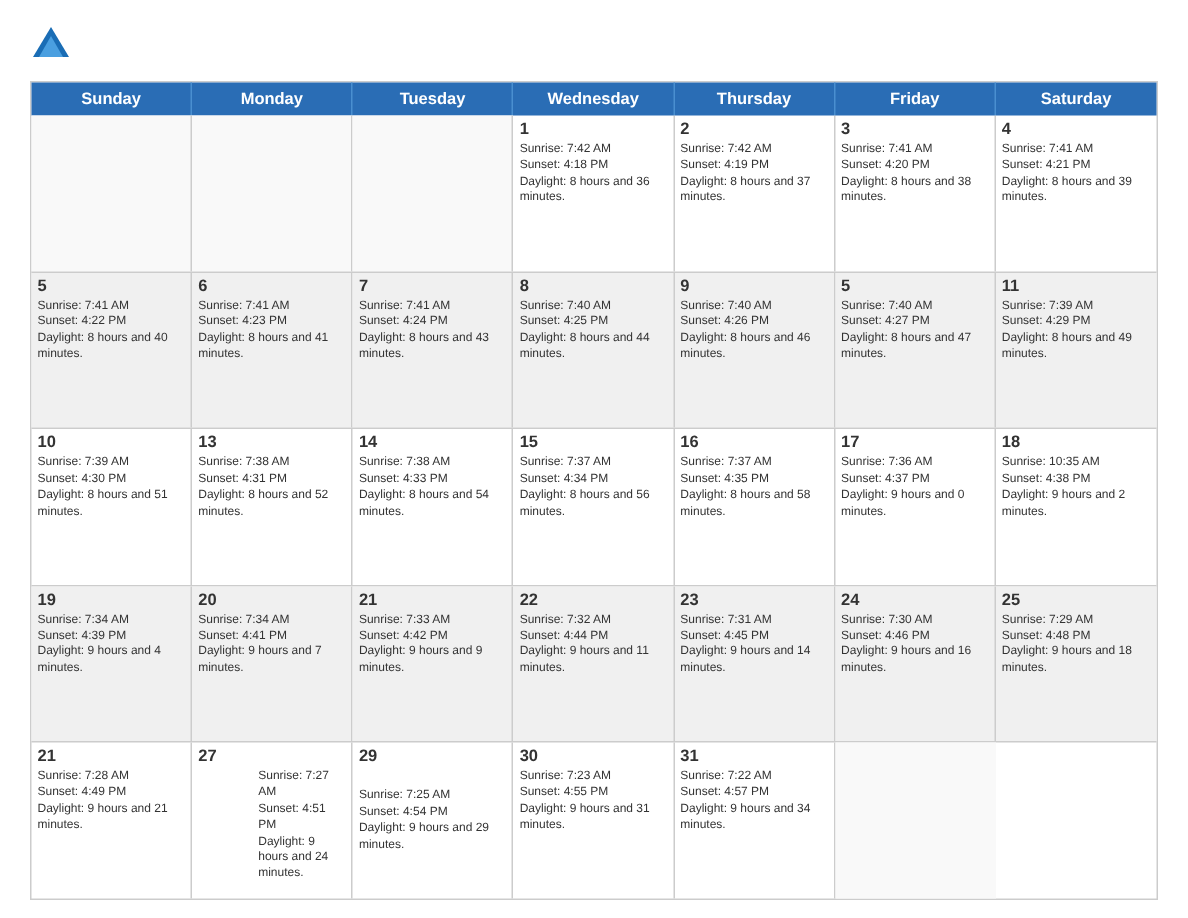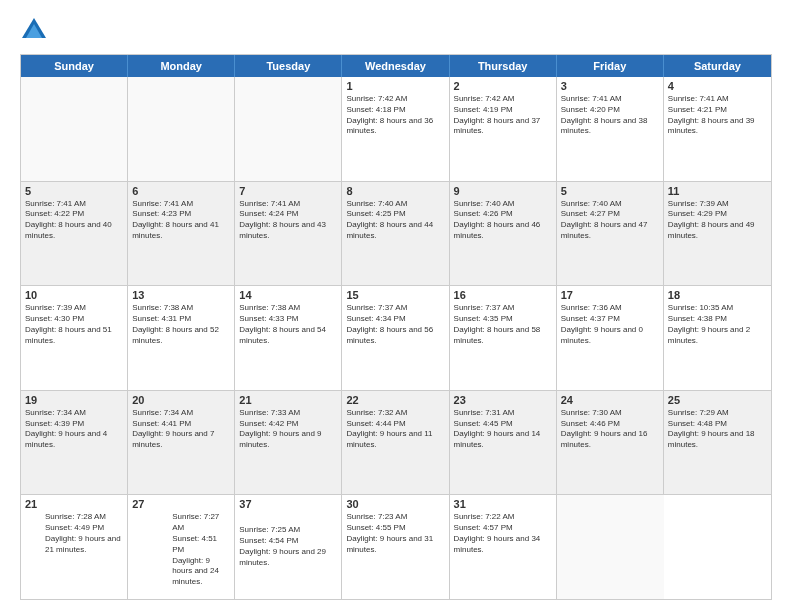--- a/index.html
+++ b/index.html
@@ -299,32 +299,32 @@
           <div class="cal-cell shaded">
             <div class="day-num">25</div>
             <div class="day-info" style="white-space: pre-line;">Sunrise: 7:29 AM
 Sunset: 4:48 PM
 Daylight: 9 hours and 18 minutes.</div>
           </div>
         </div>
         <div class="cal-row">
           <div class="cal-cell">
             <div class="day-num">21</div>
-            <div class="day-info" style="white-space: pre-line; margin-left: 20px;">Sunrise: 7:28 AM
+            <div class="day-info" style="white-space: pre-line;">Sunrise: 7:28 AM
 Sunset: 4:49 PM
 Daylight: 9 hours and 21 minutes.</div>
           </div>
           <div class="cal-cell">
             <div class="day-num">27</div>
             <div class="day-info" style="white-space: pre-line; margin-left: 40px;">Sunrise: 7:27 AM
 Sunset: 4:51 PM
 Daylight: 9 hours and 24 minutes.</div>
           </div>
           <div class="cal-cell">
-            <div class="day-num">37</div>
+            <div class="day-num">29</div>
             <div class="day-info" style="white-space: pre-line; margin-top: 13px;">Sunrise: 7:25 AM
 Sunset: 4:54 PM
 Daylight: 9 hours and 29 minutes.</div>
           </div>
           <div class="cal-cell">
             <div class="day-num">30</div>
             <div class="day-info" style="white-space: pre-line;">Sunrise: 7:23 AM
 Sunset: 4:55 PM
 Daylight: 9 hours and 31 minutes.</div>
           </div>

